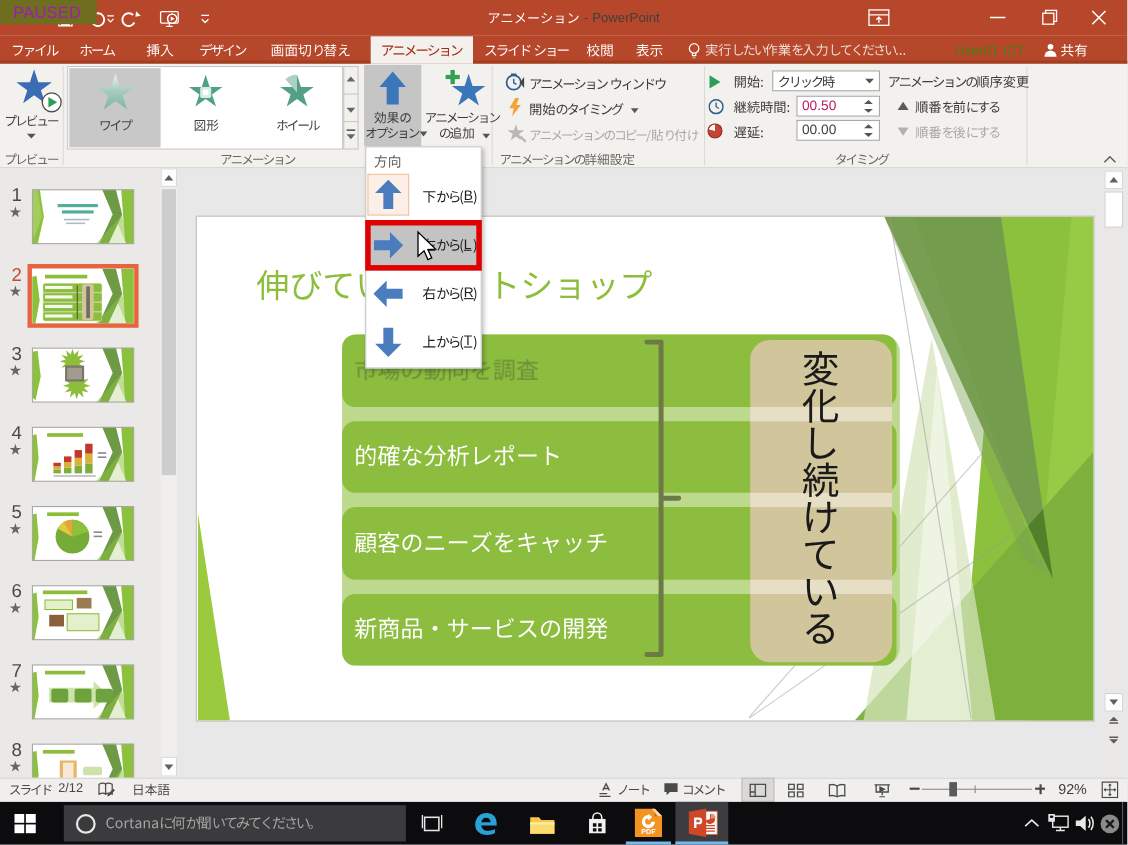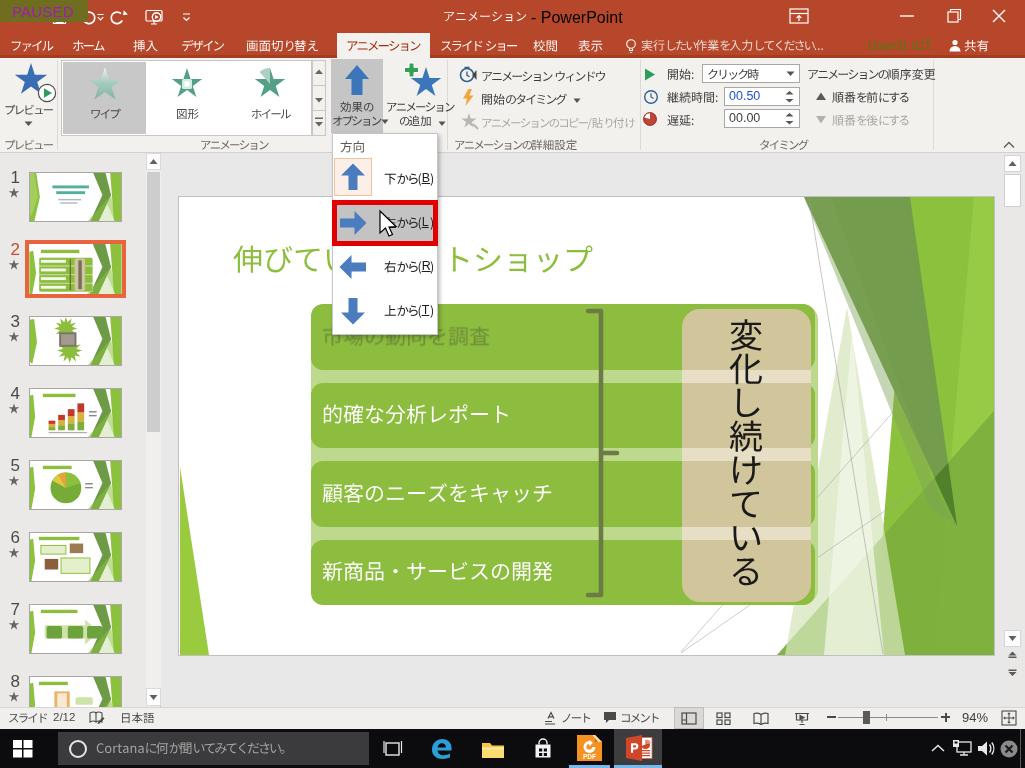--- a/index.html
+++ b/index.html
@@ -32,21 +32,21 @@
     <g fill="#ffffff" transform="translate(0,13.8) scale(0.012000,-0.012000)">
       <path transform="translate(0,0)" d="M931 676 882 723C867 720 831 717 812 717C752 717 286 717 238 717C201 717 159 721 124 726V635C163 639 201 641 238 641C285 641 738 641 808 641C775 579 681 470 589 417L655 364C769 443 864 572 904 640C911 651 924 666 931 676ZM532 544H442C445 518 446 496 446 472C446 305 424 162 269 68C241 48 207 32 179 23L253 -37C508 90 532 273 532 544Z"></path>
       <path transform="translate(1000,0)" d="M178 651V561C209 562 242 564 277 564C326 564 656 564 705 564C738 564 776 563 804 561V651C776 648 741 647 705 647C654 647 340 647 277 647C244 647 210 649 178 651ZM92 156V60C126 62 161 65 197 65C255 65 738 65 796 65C823 65 857 63 887 60V156C858 153 826 151 796 151C738 151 255 151 197 151C161 151 126 154 92 156Z"></path>
       <path transform="translate(2000,0)" d="M281 611 229 548C325 488 437 406 511 346C412 225 289 114 114 32L183 -30C357 60 481 179 575 292C661 218 737 147 811 62L874 131C803 208 717 286 627 360C694 457 744 567 777 655C785 676 799 710 810 728L718 760C714 738 705 706 698 686C668 601 627 506 562 413C483 474 367 556 281 611Z"></path>
       <path transform="translate(3000,0)" d="M102 433V335C133 338 186 340 241 340C316 340 715 340 790 340C835 340 877 336 897 335V433C875 431 839 428 789 428C715 428 315 428 241 428C185 428 132 431 102 433Z"></path>
       <path transform="translate(4000,0)" d="M301 768 256 701C315 667 423 595 471 559L518 627C475 659 360 735 301 768ZM151 53 197 -28C290 -9 428 38 529 96C688 190 827 319 913 454L865 536C784 395 652 265 486 170C385 112 261 72 151 53ZM150 543 106 475C166 444 275 374 324 338L370 408C326 440 209 511 150 543Z"></path>
       <path transform="translate(5000,0)" d="M211 62V-18C227 -18 262 -16 294 -16H696L695 -56H774C773 -42 772 -18 772 -2C772 83 772 460 772 496C772 515 772 536 773 547C760 546 734 545 712 545C630 545 381 545 325 545C299 545 242 547 223 549V471C241 472 299 474 325 474C380 474 662 474 696 474V308H334C300 308 264 310 245 311V234C265 235 300 236 335 236H696V58H293C259 58 227 60 211 62Z"></path>
       <path transform="translate(6000,0)" d="M227 733 170 672C244 622 369 515 419 463L482 526C426 582 298 686 227 733ZM141 63 194 -19C360 12 487 73 587 136C738 231 855 367 923 492L875 577C817 454 695 306 541 209C446 150 316 89 141 63Z"></path>
     </g>
   </svg>
-<div class="abs" style="left:531px;top:9px;font-size:16px;color:#000000">-&nbsp;PowerPoint</div>
+<div class="abs" style="left:531px;top:9px;font-size:12px;color:#404040">-&nbsp;PowerPoint</div>
 <svg class="abs" style="left:780px;top:0" width="245" height="32" fill="none" stroke="#fff">
 <g stroke-width="1.2">
 <rect x="10" y="9" width="18" height="14"></rect>
 <path d="M10 13.5h18"></path>
 <path d="M19 21v-5.2M16.6 18l2.4-2.4 2.4 2.4"></path>
 </g>
 <path d="M120 16h14" stroke-width="1.4"></path>
 <g stroke-width="1.2">
       <rect x="168" y="12" height="10" width="10"></rect>
       <path d="M170.5 12v-2.5h10v10h-2.5"></path>
@@ -430,21 +430,21 @@
 <svg style="position:absolute;left:667.0px;top:88.2px;overflow:visible" width="53" height="17">
     <g fill="#3d3d3d" transform="translate(0,13.8) scale(0.012000,-0.012000)">
       <path transform="translate(0,0)" d="M864 756C846 691 809 597 781 539L834 519C864 574 901 661 931 734ZM521 727C552 665 580 584 589 529L650 551C639 604 610 685 577 747ZM283 256C307 198 326 122 330 72L387 90C381 139 361 214 337 272ZM89 268C77 181 59 91 26 30C42 24 70 11 82 3C113 67 137 163 150 258ZM415 801V-79H485V-31H963V38H485V801ZM512 503V434H664C626 337 558 230 495 172C506 154 523 124 530 103C589 159 647 255 690 351V56H757V328C806 272 872 193 897 155L942 214C916 244 800 364 757 403V434H943V503H757V820H690V503ZM28 398 37 331 189 340V-80H254V344L329 350C337 326 343 303 346 285L403 309C392 365 355 453 318 520L265 499C279 472 293 442 305 412L171 405C236 490 309 604 364 698L302 726C276 672 239 606 200 543C186 563 168 585 148 607C184 663 226 746 261 815L196 840C176 784 140 707 108 649L76 680L37 633C83 590 134 531 163 485C143 454 123 426 104 401Z"></path>
       <path transform="translate(1000,0)" d="M729 326V20C729 -53 745 -73 811 -73C824 -73 879 -73 892 -73C948 -73 966 -41 972 86C953 91 925 102 910 114C908 7 904 -9 884 -9C872 -9 830 -9 821 -9C801 -9 797 -5 797 20V326ZM545 325V263C545 184 525 57 346 -30C364 -44 388 -66 400 -81C591 16 613 162 613 262V325ZM296 255C320 197 341 121 346 71L405 90C398 139 377 214 351 271ZM89 268C77 181 59 91 26 30C42 24 71 11 84 2C115 66 139 163 152 258ZM448 592V528H915V592H716V683H949V746H716V841H642V746H412V683H642V592ZM28 398 37 331 195 341V-80H261V345L340 350C349 326 357 304 361 285L417 311V280H481V399H885V280H951V460H417V326C400 380 363 459 324 519L269 497C285 471 300 442 314 412L170 405C237 490 314 604 371 696L308 726C280 672 242 606 201 543C186 564 168 586 147 609C184 665 228 747 262 815L196 840C175 784 139 708 107 651L76 679L37 631C82 588 132 531 162 485C140 455 119 426 99 401Z"></path>
       <path transform="translate(2000,0)" d="M445 209C496 156 550 82 572 33L636 72C613 122 556 193 505 244ZM631 841V721H421V654H631V527H379V459H763V346H384V279H763V10C763 -5 758 -9 742 -9C726 -10 669 -10 608 -8C619 -29 630 -59 633 -79C714 -79 764 -78 796 -66C827 -55 837 -34 837 9V279H954V346H837V459H964V527H705V654H922V721H705V841ZM291 416V185H146V416ZM291 484H146V706H291ZM76 775V35H146V117H362V775Z"></path>
       <path transform="translate(3000,0)" d="M615 169V72H380V169ZM615 227H380V319H615ZM312 378V-38H380V13H685V378ZM383 600V511H165V600ZM383 655H165V739H383ZM840 600V510H615V600ZM840 655H615V739H840ZM878 797H544V452H840V20C840 2 834 -3 817 -4C799 -4 738 -5 677 -3C688 -24 699 -59 703 -80C786 -80 840 -79 872 -66C905 -53 916 -29 916 19V797ZM90 797V-81H165V454H453V797Z"></path>
       <path transform="translate(4000,0)" d="M139 390C175 390 205 418 205 460C205 501 175 530 139 530C102 530 73 501 73 460C73 418 102 390 139 390ZM139 -13C175 -13 205 15 205 56C205 98 175 126 139 126C102 126 73 98 73 56C73 15 102 -13 139 -13Z"></path>
     </g>
   </svg>
 <div class="abs" style="left:724px;top:87px;width:76px;height:19px;background:#fff;border:1px solid #aaa8a6"></div>
-    <div class="abs" style="left:729px;top:89px;font-size:12.5px;color:#1d4ed8">00.50</div>
+    <div class="abs" style="left:729px;top:89px;font-size:12.5px;color:#be185d">00.50</div>
     <svg class="abs" style="left:784px;top:89px" width="12" height="16" fill="#555">
     <path d="M1.5 5.5h8L5.5 2z"></path>
     <path d="M1.5 10h8L5.5 13.5z"></path>
   </svg>
 <svg class="abs" style="left:643px;top:112px" width="14" height="14">
     <circle cx="7" cy="7" r="6.8" fill="#c14536"></circle>
     <path d="M7 7 V1 A6 6 0 0 0 1.2 5.4 Z" fill="#fff"></path>
     <circle cx="7" cy="7" r="6.3" fill="none" stroke="#9c3428" stroke-width="1"></circle>
   </svg>
 <svg style="position:absolute;left:667.0px;top:111.2px;overflow:visible" width="29" height="17">
@@ -882,21 +882,21 @@
 <svg class="abs" style="left:794px;top:712px" width="16" height="13" fill="none" stroke="#4a4a4a" stroke-width="1.2">
     <path d="M1 1.5h14M2.5 1.5v6.5h11V1.5M8 8v3M5.5 12.5h5"></path>
     <path d="M6 3.5l4 2-4 2z" fill="#4a4a4a"></path>
   </svg>
 <div class="abs" style="left:827px;top:716px;width:9px;height:2px;background:#4a4a4a"></div>
 <div class="abs" style="left:838px;top:717px;width:100px;height:1px;background:#8a8a8a"></div>
 <div class="abs" style="left:886px;top:714px;width:1px;height:7px;background:#8a8a8a"></div>
 <div class="abs" style="left:863px;top:711px;width:7px;height:13px;background:#5a5a5a"></div>
 <div class="abs" style="left:941px;top:716px;width:9px;height:2px;background:#4a4a4a"></div>
 <div class="abs" style="left:944.5px;top:712.5px;width:2px;height:9px;background:#4a4a4a"></div>
-<div class="abs" style="left:962px;top:710px;font-size:13px;color:#3d3d3d">94%</div>
+<div class="abs" style="left:962px;top:710px;font-size:13px;color:#3d3d3d">92%</div>
 <svg class="abs" style="left:1001px;top:710px" width="16" height="16" fill="none" stroke="#4a4a4a" stroke-width="1.1">
     <rect x="1" y="1" width="14" height="14"></rect>
     <path d="M8 3v10M3 8h10" stroke-width="1"></path>
     <path d="M8 2.2l-1.8 2h3.6zM8 13.8l-1.8-2h3.6zM2.2 8l2-1.8v3.6zM13.8 8l-2-1.8v3.6z" fill="#4a4a4a" stroke="none"></path>
   </svg>
 <div class="abs" style="left:0;top:729px;width:1025px;height:39px;background:#0c0c0e"></div>
 <svg class="abs" style="left:13px;top:740px" width="20" height="18" fill="#fff">
     <rect x="0" y="0" width="9" height="8"></rect>
     <rect x="10.5" y="0" width="9" height="8"></rect>
     <rect x="0" y="9.5" width="9" height="8"></rect>

